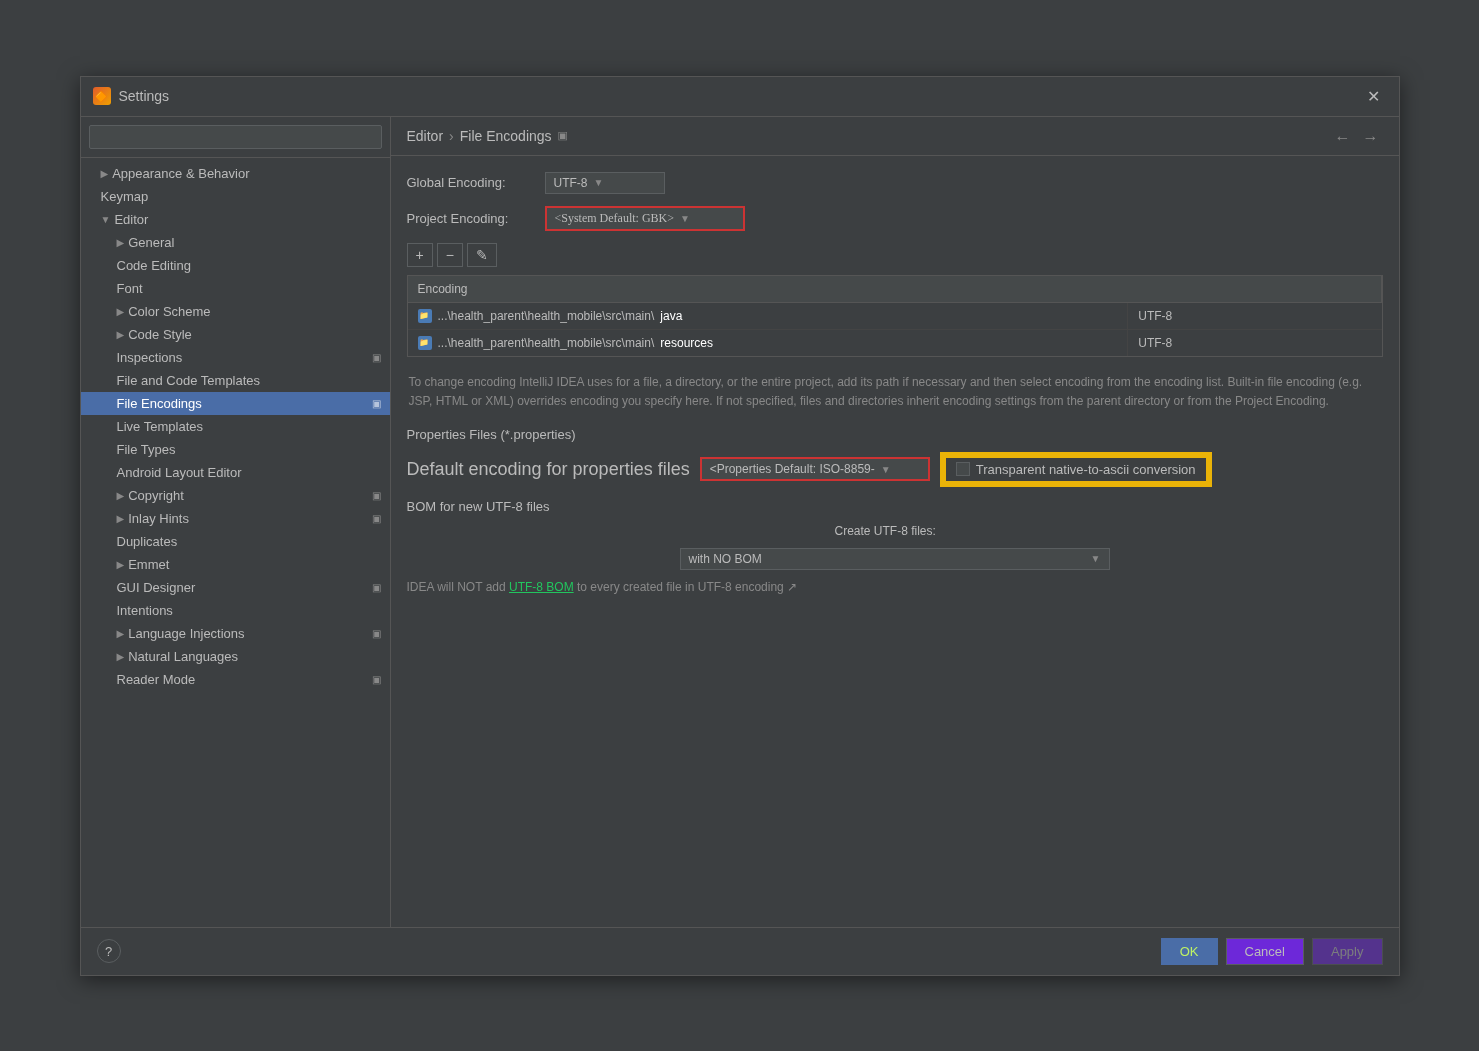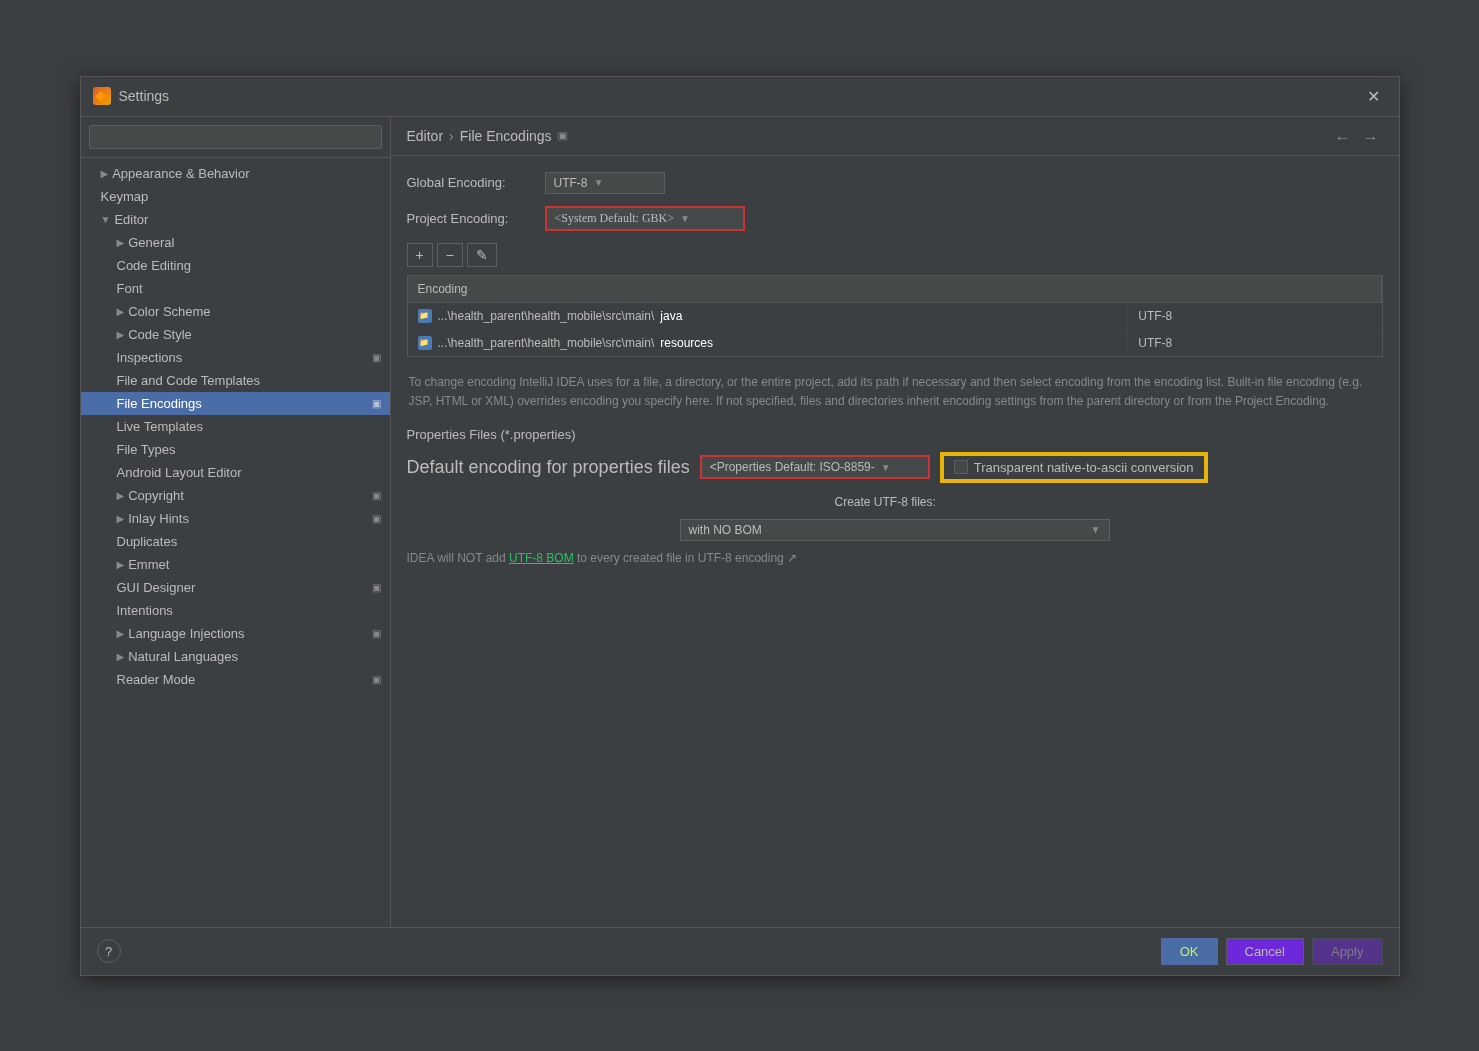--- a/index.html
+++ b/index.html
@@ -278,21 +278,21 @@
       color: #bbbbbb;
       padding: 3px 8px;
       font-size: 12px;
       cursor: pointer;
       display: flex;
       align-items: center;
       gap: 6px;
       min-width: 230px;
     }
     .transparent-checkbox-box {
-      border: 4px solid #eab308;
+      border: 6px solid #eab308;
       padding: 4px 10px;
       display: flex;
       align-items: center;
       gap: 6px;
       cursor: pointer;
     }
     .checkbox-square {
       width: 14px;
       height: 14px;
       border: 1px solid #5a5e60;
@@ -573,20 +573,21 @@
             <span>&lt;Properties Default: ISO-8859-</span>
             <span style="font-size:10px;color:#888;">▼</span>
           </div>
           <div class="transparent-checkbox-box">
             <div class="checkbox-square"></div>
             <span>Transparent native-to-ascii conversion</span>
           </div>
         </div>
 
         <div class="bom-section">
+          <div class="section-title">BOM for new UTF-8 files</div>
           <div class="bom-row">
             <span class="bom-label">Create UTF-8 files:</span>
             <div class="bom-select">
               <span>with NO BOM</span>
               <span style="font-size:10px;color:#888;margin-left:auto;">▼</span>
             </div>
           </div>
           <div class="bom-info">
             IDEA will NOT add <span class="link">UTF-8 BOM</span> to every created file in UTF-8 encoding ↗
           </div>

